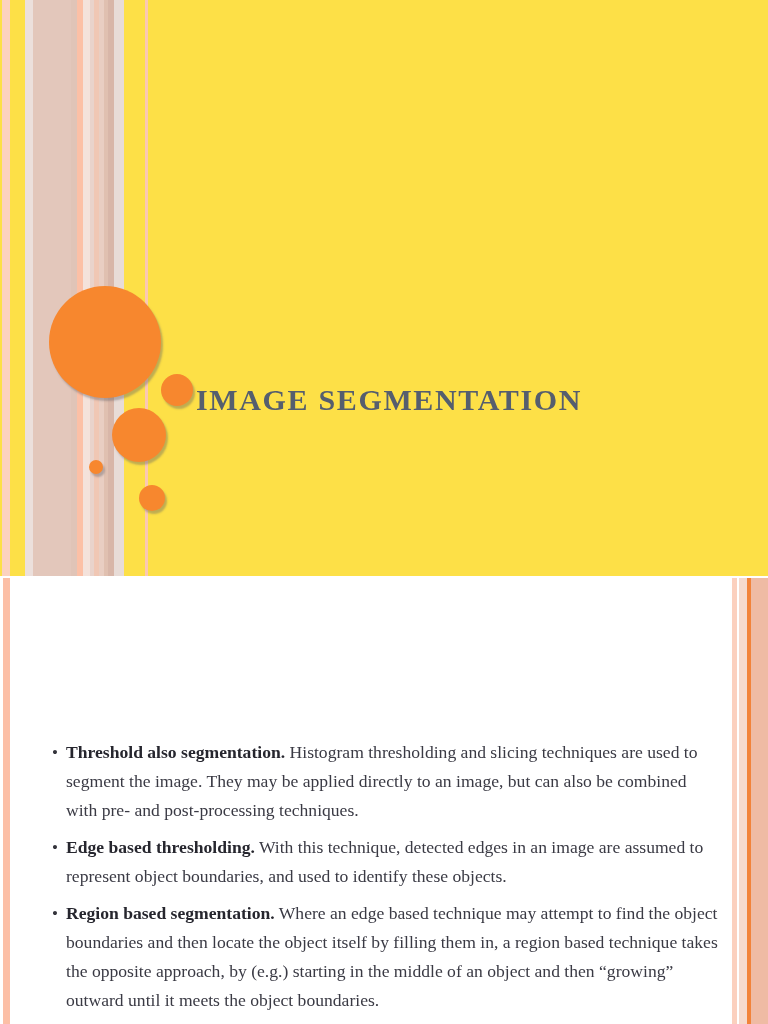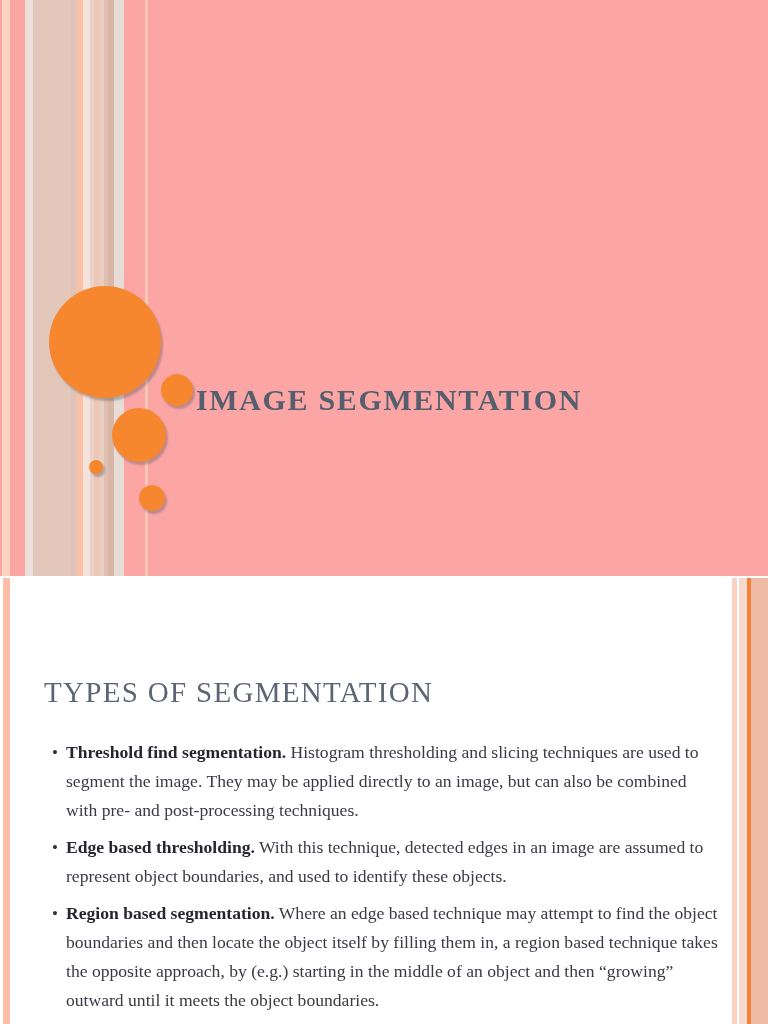--- a/index.html
+++ b/index.html
@@ -21,21 +21,21 @@
     background: #ffffff;
   }
 
   
   .slide-one {
     position: absolute;
     left: 0;
     top: 0;
     width: 768px;
     height: 576px;
-    background: #fca5a5;
+    background: #fde047;
     overflow: hidden;
   }
 
   .stripe {
     position: absolute;
     top: 0;
     bottom: 0;
   }
 
   .title-wrap {
@@ -172,26 +172,25 @@
     <div id="s2-stripes-left">
         <div class="stripe" style="left: 3px; width: 7px; background: rgb(252, 191, 166);"></div>
       </div>
     <div id="s2-stripes-right">
         <div class="stripe" style="left: 732px; width: 5px; background: rgb(251, 208, 190);"></div>
         <div class="stripe" style="left: 739px; width: 8px; background: rgb(246, 218, 205);"></div>
         <div class="stripe" style="left: 747px; width: 4px; background: rgb(242, 131, 58);"></div>
         <div class="stripe" style="left: 751px; width: 17px; background: rgb(239, 187, 164);"></div>
       </div>
 
-    <h2 class="s2-heading">Types of Segmentation</h2>
 
     <div class="s2-body" id="s2-bullets">
         <div class="bullet-row">
           <span class="bullet-dot">•</span>
-          <span class="bullet-text"><span class="bullet-lead">Threshold find segmentation.</span><span class="bullet-rest"> Histogram thresholding and slicing techniques are used to segment the image. They may be applied directly to an image, but can also be combined with pre- and post-processing techniques.</span></span>
+          <span class="bullet-text"><span class="bullet-lead">Threshold also segmentation.</span><span class="bullet-rest"> Histogram thresholding and slicing techniques are used to segment the image. They may be applied directly to an image, but can also be combined with pre- and post-processing techniques.</span></span>
         </div>
         <div class="bullet-row">
           <span class="bullet-dot">•</span>
           <span class="bullet-text"><span class="bullet-lead">Edge based thresholding.</span><span class="bullet-rest"> With this technique, detected edges in an image are assumed to represent object boundaries, and used to identify these objects.</span></span>
         </div>
         <div class="bullet-row">
           <span class="bullet-dot">•</span>
           <span class="bullet-text"><span class="bullet-lead">Region based segmentation.</span><span class="bullet-rest"> Where an edge based technique may attempt to find the object boundaries and then locate the object itself by filling them in, a region based technique takes the opposite approach, by (e.g.) starting in the middle of an object and then “growing” outward until it meets the object boundaries.</span></span>
         </div>
       </div>

